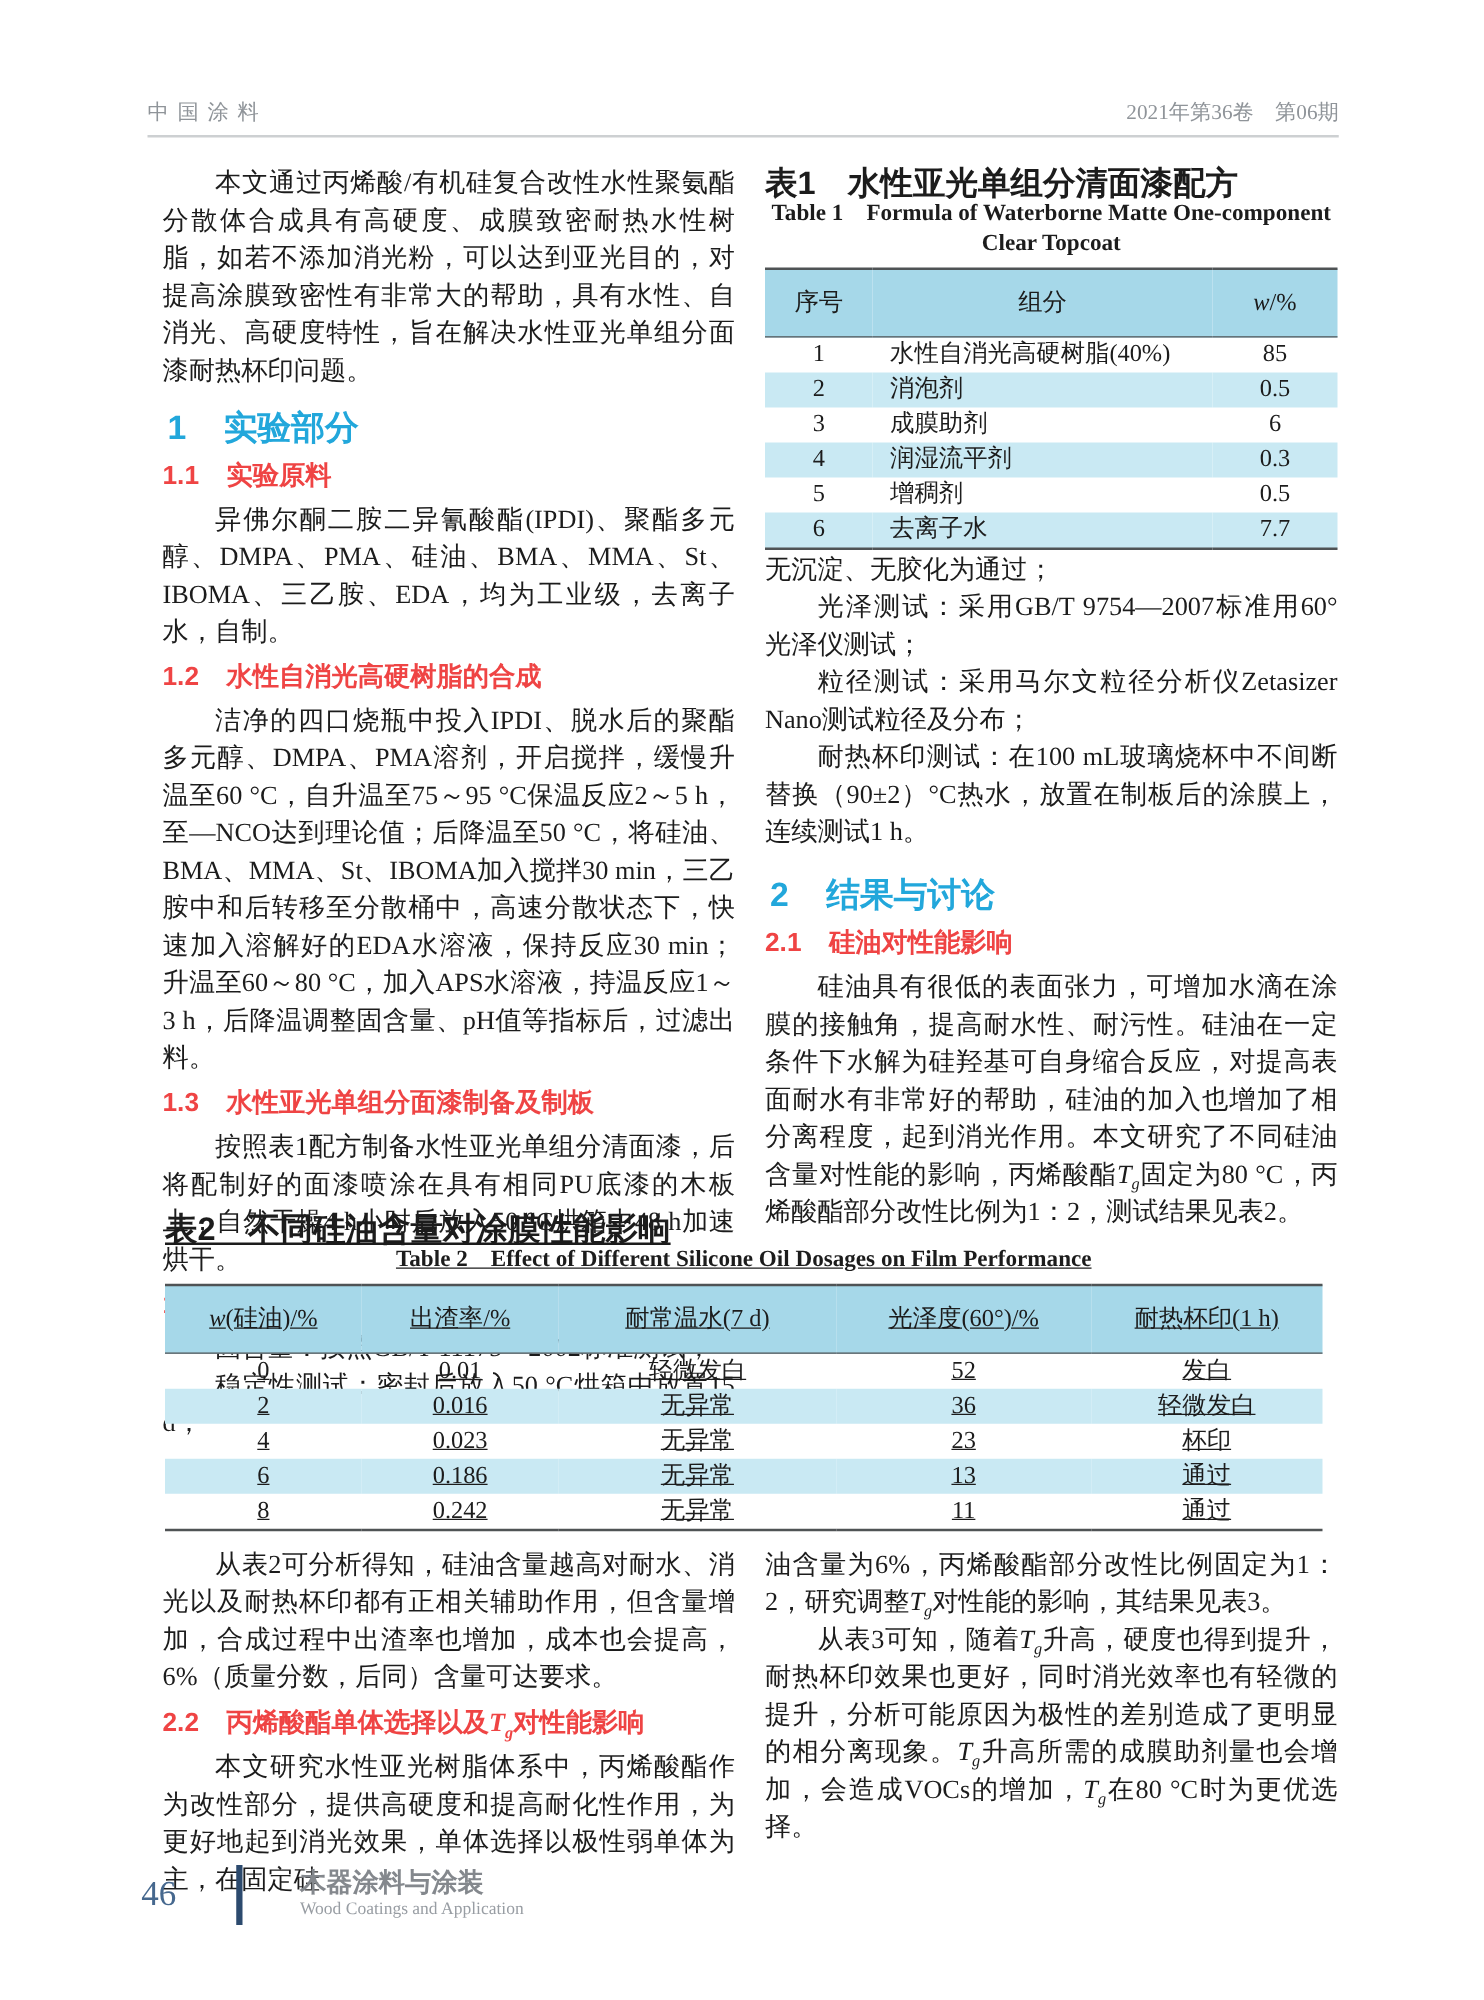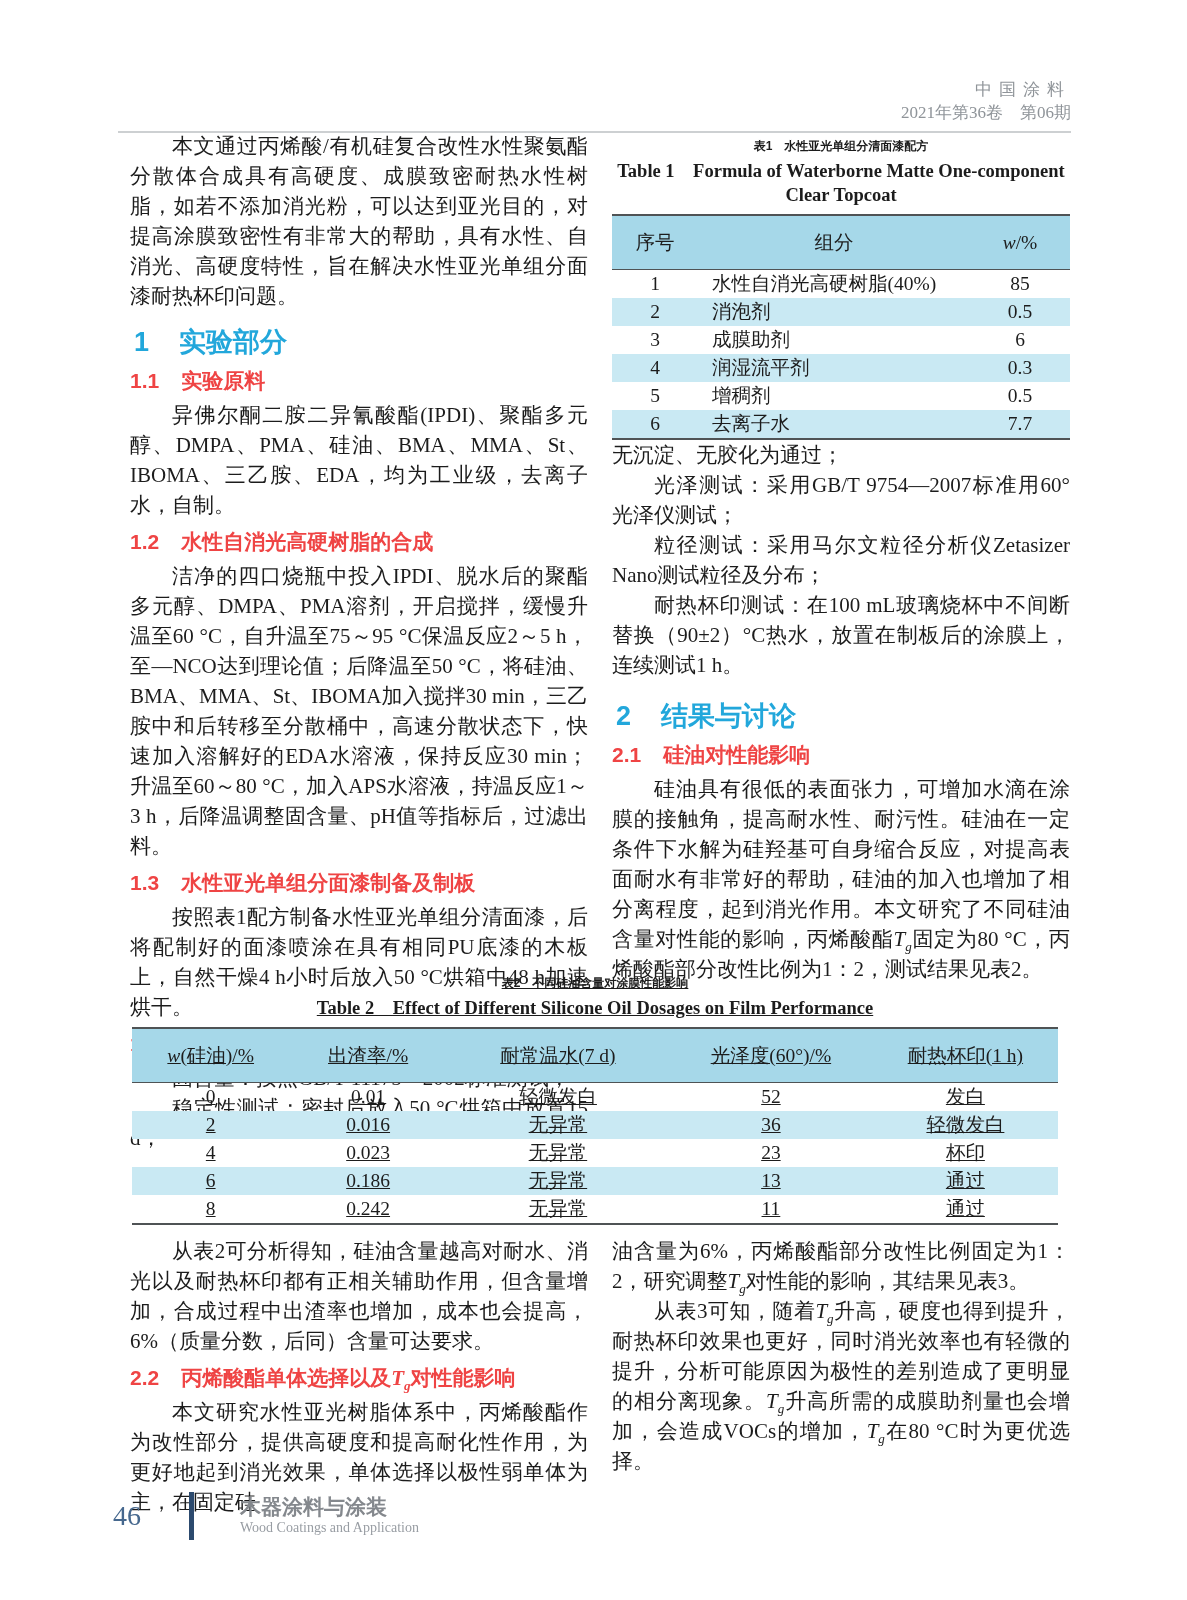--- a/index.html
+++ b/index.html
@@ -10,21 +10,21 @@
     position:relative;
     overflow:hidden;
   }
   .page { position:relative; width:1187px; height:1600px; background:#fff; }
 
   
   .pg-header {
     position:absolute; left:118px; right:116px; top:78px;
     display:flex; justify-content:space-between; align-items:flex-end;
     border-bottom:2px solid #cdd0d2; padding-bottom:7px;
-    color:#8f9499; font-size:17px;flex-direction:column;
+    color:#8f9499; font-size:17px;
   }
   .pg-header .journal { letter-spacing:7px; }
 
   
   .col { position:absolute; width:458px; }
   .col-left-top  { left:130px; top:131px; }
   .col-right-top { left:612px; top:133px; }
   .col-left-bot  { left:130px; top:1236px; }
   .col-right-bot { left:612px; top:1236px; }
 
@@ -45,21 +45,21 @@
     color:#ef4444; font-weight:bold; font-size:21px; line-height:26px;
     margin:9px 0 6px 0;
   }
   .hsub .num { margin-right:22px; }
   .hsub i, .h1 i { font-family:"Liberation Serif",serif; }
   sub { font-size:0.62em; line-height:0; }
 
   
   .cap-cn {
     font-family:"Liberation Sans","DejaVu Sans",sans-serif;
-    font-weight:bold; font-size:12px; text-align:center; line-height:26px; margin:0;
+    font-weight:bold; font-size:26px; line-height:26px; margin:0;
   }
   .cap-en {
     font-weight:bold; font-size:18.5px; text-align:center; line-height:24px; margin:0;
     font-family:"Liberation Serif",serif;
   }
   table.tbl {
     width:100%; border-collapse:collapse; margin-top:7px;
     border-top:2.5px solid #4f5355; border-bottom:2.5px solid #4f5355;
     font-size:19.5px;
   }

